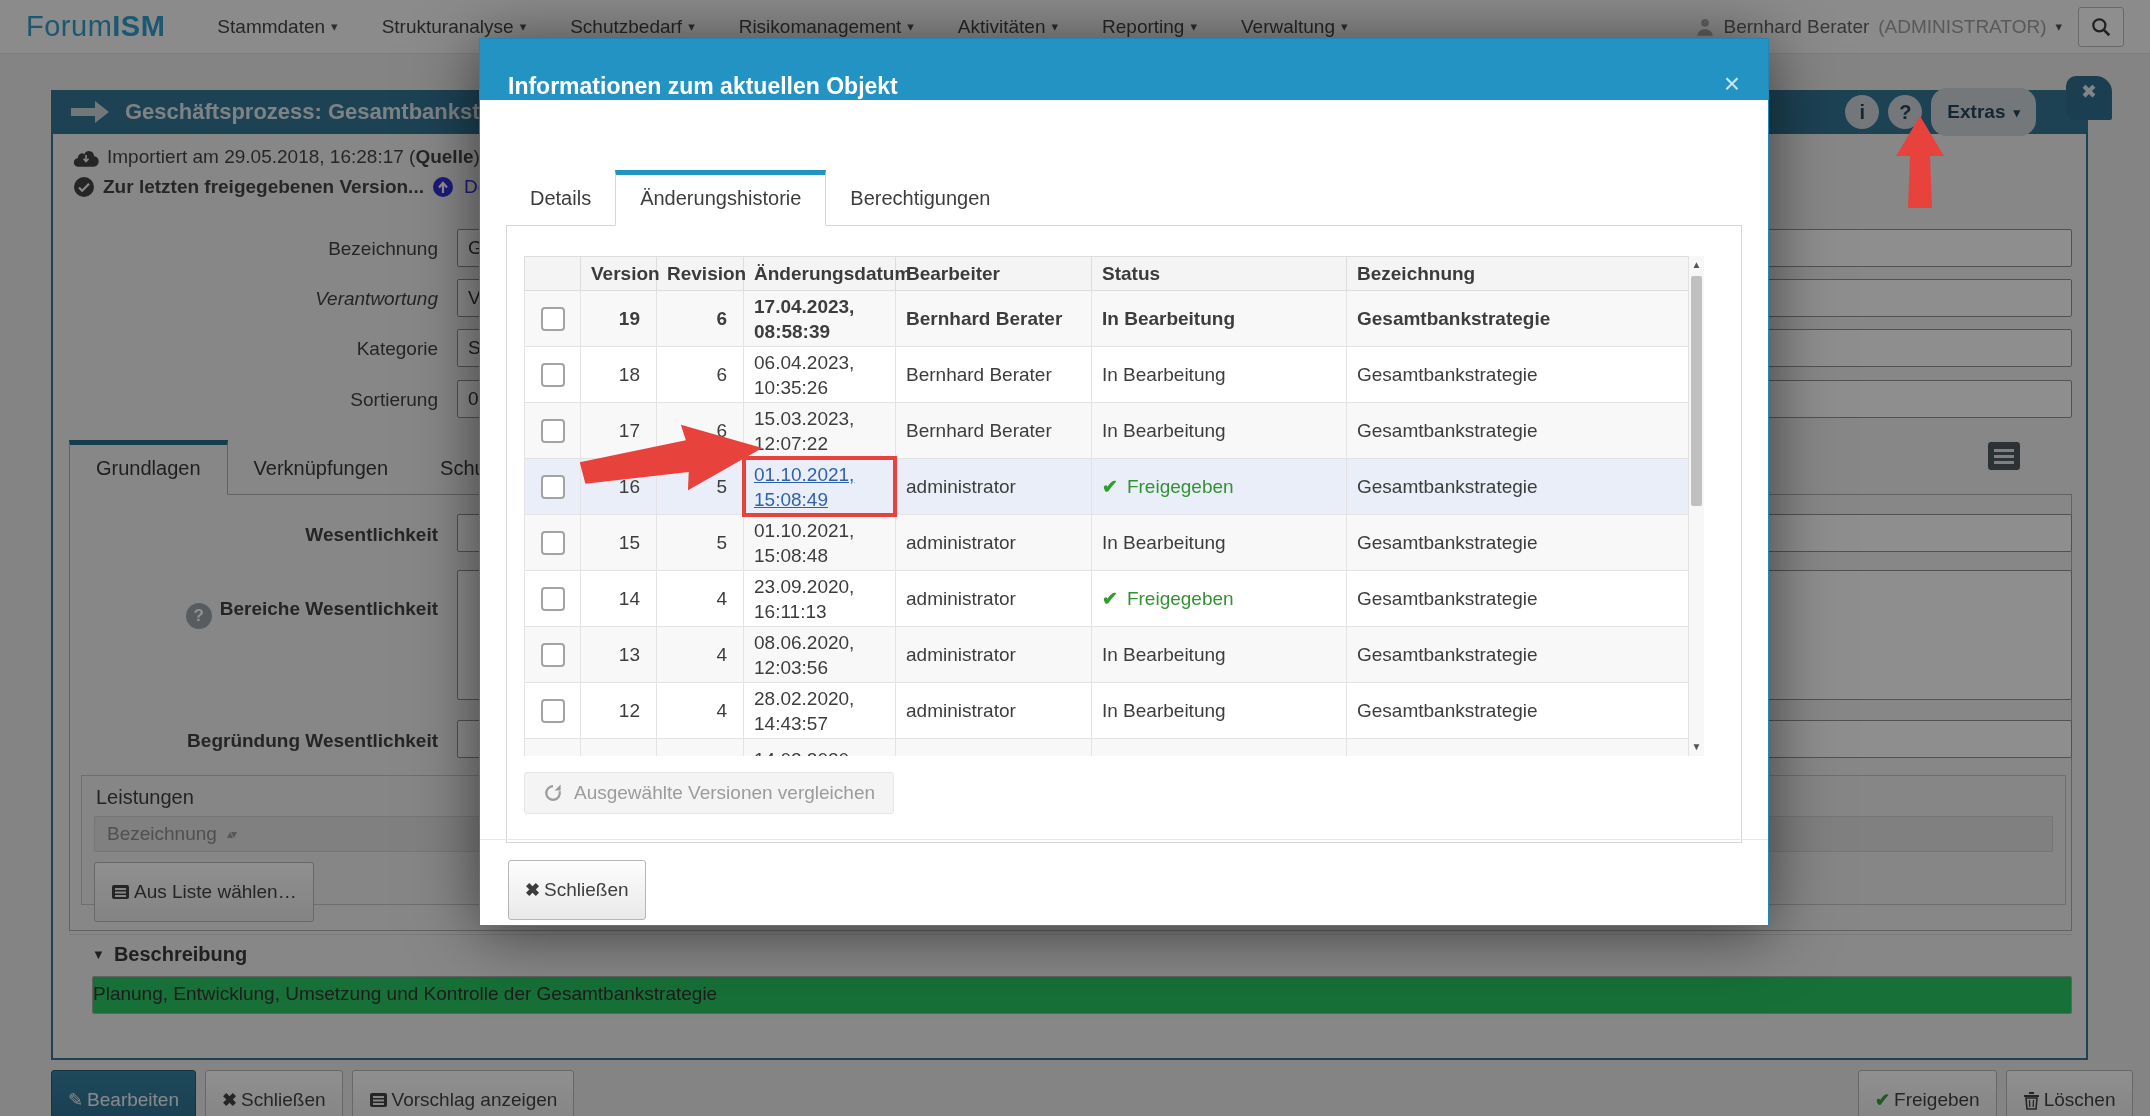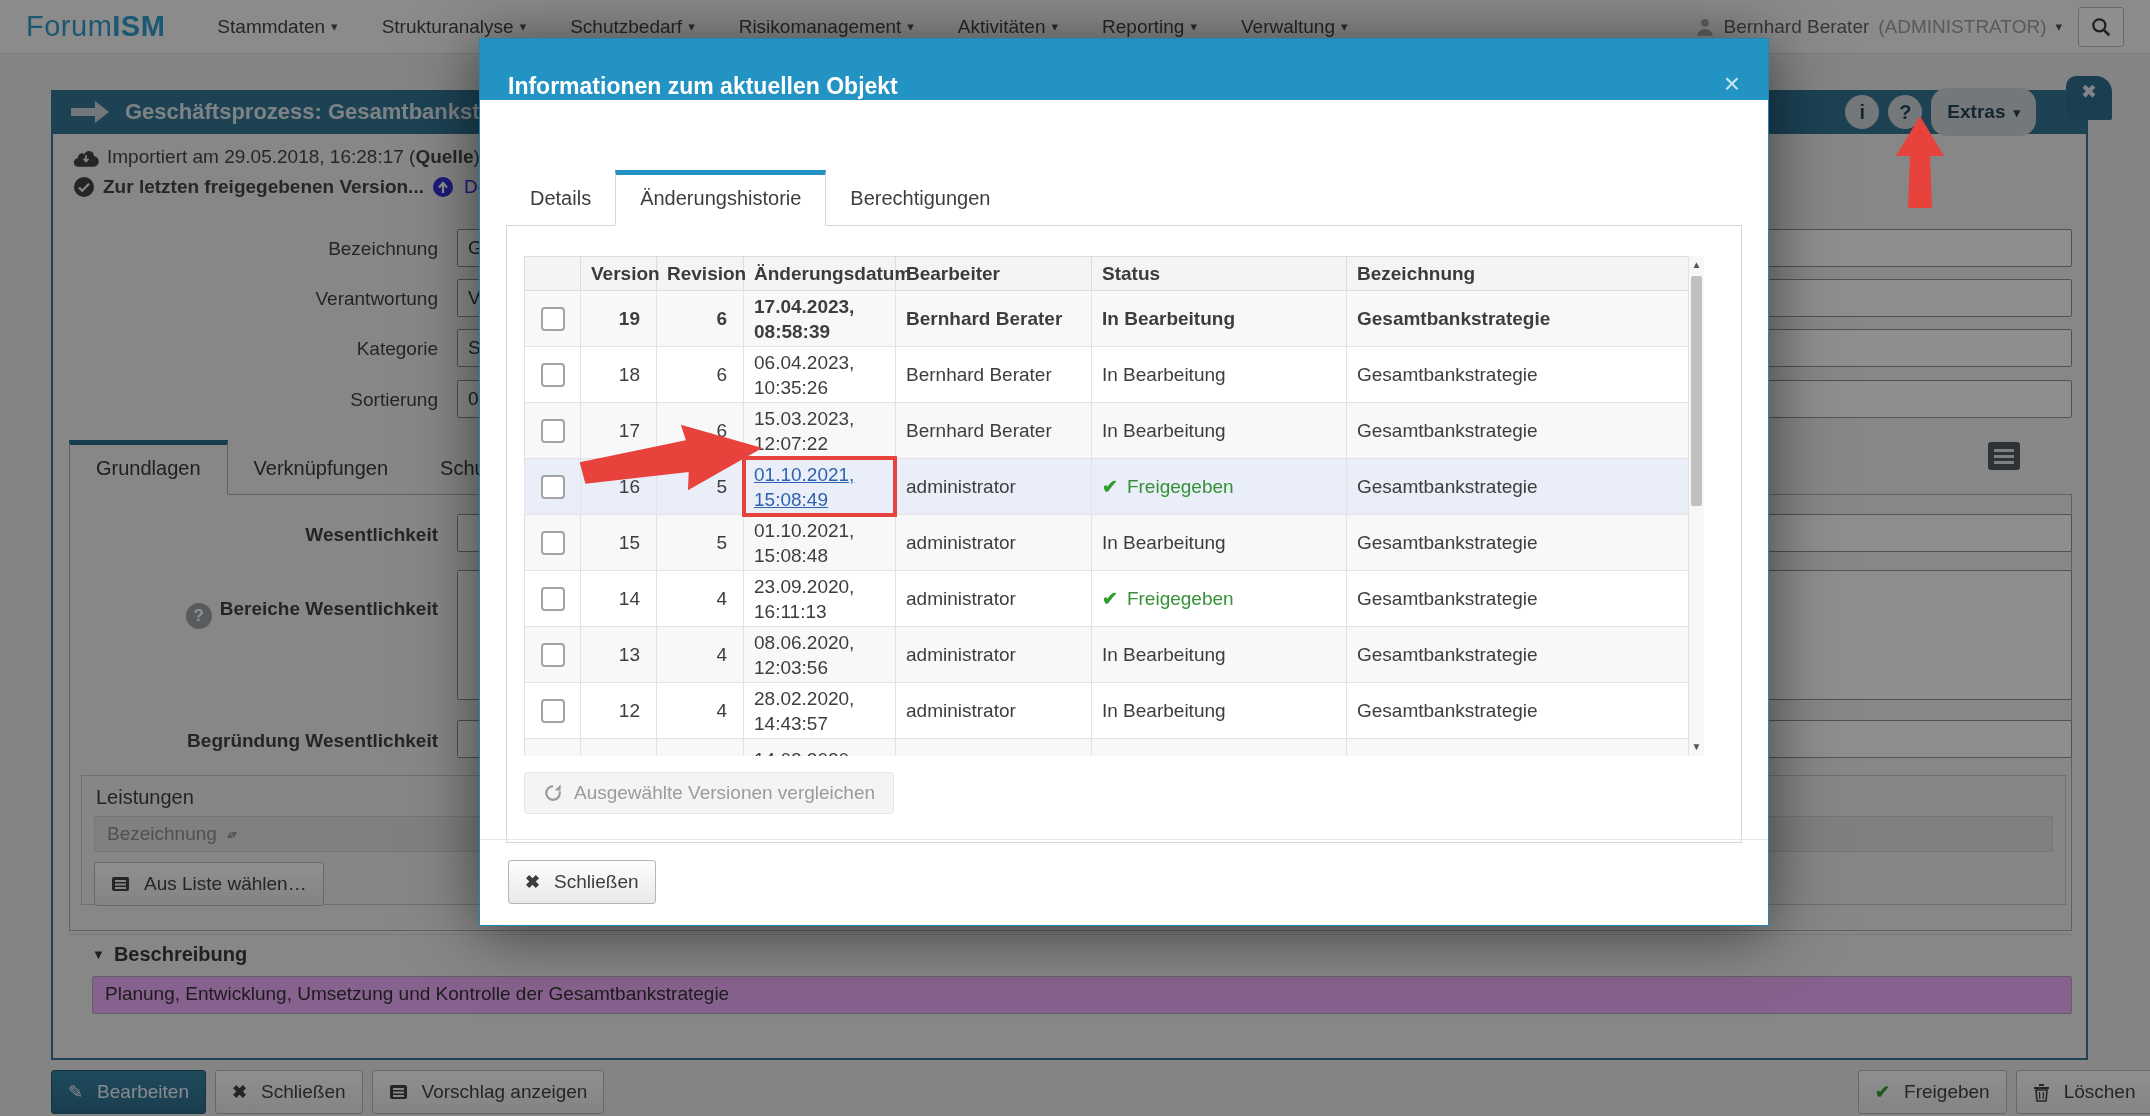--- a/index.html
+++ b/index.html
@@ -59,24 +59,24 @@
           box-sizing:border-box;}
   .ltitle{font-size:20px;color:#3a3a3a;margin:10px 0 0 14px;}
   .lsort{position:absolute;left:12px;right:12px;top:40px;height:36px;background:#e2e2e2;border:1px solid #cfcfcf;
           box-sizing:border-box;display:flex;align-items:center;gap:10px;padding:0 12px;color:#8a8a8a;font-size:19px;}
   .sorticon{font-size:12px;color:#9a9a9a;letter-spacing:-2px;}
   .lbtn{position:absolute;left:12px;top:86px;}
   
   .desc{position:absolute;left:16px;right:14px;top:800px;border-top:1px solid #d9d9d9;padding-top:8px;}
   .dtitle{font-size:20px;color:#333;margin-left:23px;display:flex;align-items:center;gap:9px;}
   .tri{font-size:13px;color:#333;}
-  .dinput{margin:10px 0 0 23px;height:36px;border:1px solid #a9a9a9;background:#f0abfc;border-radius:2px;
-          line-height:34px;padding:0 12px;font-size:19px;color:#2e2e2e;}
-  
-  .btn{display:inline-flex;align-items:center;gap:14px;padding:0 16px;height:44px;font-size:19px;
+  .dinput{margin:10px 0 0 23px;height:36px;border:1px solid #a9a9a9;background:#22c55e;border-radius:2px;
+          line-height:34px;padding:0 0;font-size:19px;color:#2e2e2e;}
+  
+  .btn{display:inline-flex;align-items:center;gap:4px;padding:0 16px;height:60px;font-size:19px;
        background:linear-gradient(#fdfdfd,#e9e9e9);border:1px solid #b6b6b6;border-radius:3px;color:#3d3d3d;
        font-family:"Liberation Sans",sans-serif;cursor:pointer;}
   .btn-primary{background:linear-gradient(#30809f,#27688a);border-color:#1f566e;color:#eef4f7;}
   .bic{font-size:18px;} .bic.x{color:#3d3d3d;font-weight:bold;} .bic.ok{color:#2f9e2f;font-weight:bold;}
   .bbar{position:absolute;left:51px;top:1070px;display:flex;gap:9px;}
   .bbar-r{position:absolute;left:1858px;top:1070px;display:flex;gap:9px;}
   
   .overlay{position:absolute;inset:0;background:rgba(8,8,8,.45);z-index:10;}
   .modal{position:absolute;left:479px;top:38px;width:1290px;height:888px;background:#fff;z-index:20;
          border:1px solid #2386b5;box-shadow:0 6px 60px rgba(0,0,0,.55);box-sizing:border-box;}
@@ -215,21 +215,21 @@
       <svg width="22" height="22" viewBox="0 0 22 22">
           <circle cx="11" cy="11" r="10" fill="#2b2bd6"></circle>
           <path d="M11 17V8M7 11.5 11 7l4 4.5" stroke="#fff" stroke-width="2.2" fill="none"></path>
         </svg>
       <a class="blink">Der Vorschla</a>
     </div>
 
     <div id="form-rows">
         <div class="flabel" style="top: 104px;">Bezeichnung</div>
         <div class="tinput" style="top: 95px;">G</div>
-        <div class="flabel" style="top: 154px;">Verantwortung</div>
+        <div class="flabel" style="top: 154px; font-style: italic;">Verantwortung</div>
         <div class="tinput" style="top: 145px;">Vo</div>
         <div class="flabel" style="top: 204px;">Kategorie</div>
         <div class="tinput" style="top: 195px;">St</div>
         <div class="flabel" style="top: 255px;">Sortierung</div>
         <div class="tinput" style="top: 246px;">0</div>
       </div>
 
     <div class="ptabs" id="page-tabs">
         <div class="ptab active">Grundlagen</div>
         <div class="ptab">Verknüpfungen</div>

